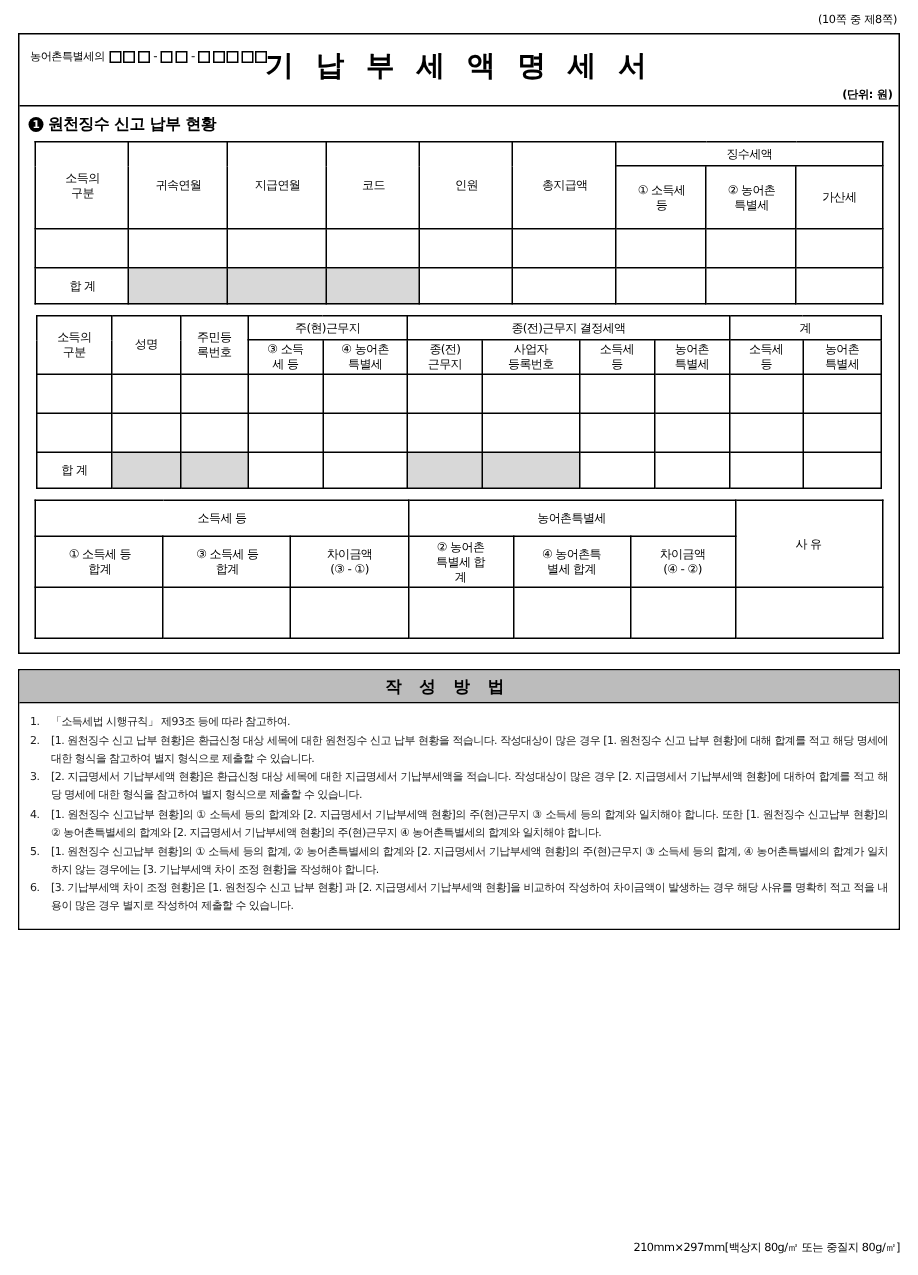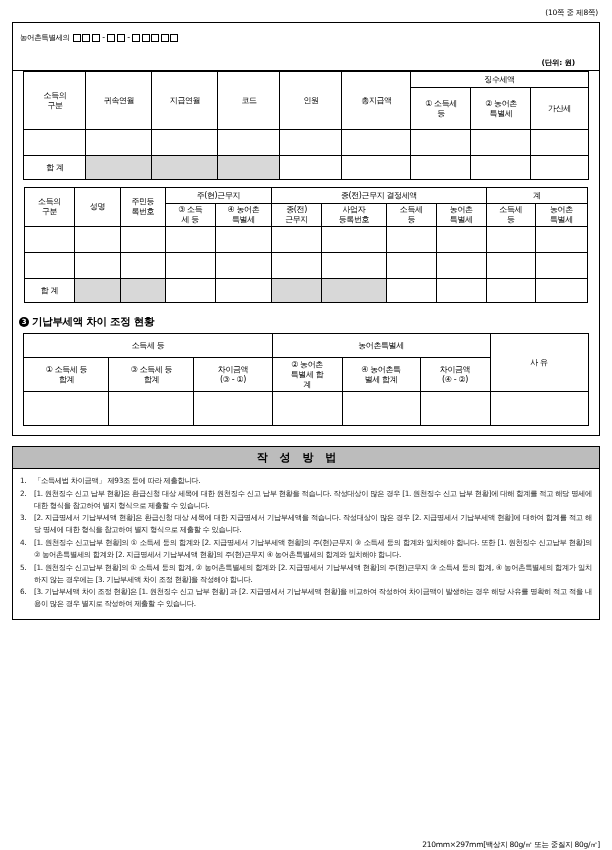--- a/index.html
+++ b/index.html
@@ -64,21 +64,21 @@
   .form-title {
     text-align: center;
     font-size: 19px;
     font-weight: bold;
     letter-spacing: 4px;
     padding-top: 6px;
     line-height: 1;
   }
   .unit-note {
     position: absolute;
-    right: 24px;
+    right: 4px;
     bottom: 2px;
     font-size: 7.5px;
     font-weight: bold;
     letter-spacing: -0.2px;
   }
 
   
   .sect-head {
     padding: 5px 4px 4px 6px;
     font-size: 10.5px;
@@ -158,21 +158,21 @@
     width: 14px;
     flex: 0 0 14px;
     text-align: left;
   }
   .howto-text { flex: 1; text-align: justify; }
 
   
   .footer {
     position: absolute;
     right: 12px;
-    bottom: 0;
+    bottom: 13px;
     font-size: 7.5px;
     letter-spacing: -0.3px;
   }
 </style>
 </head>
 <body>
 
 <div class="page">
 
   <div class="page-indicator">(10쪽 중 제8쪽)</div>
@@ -190,24 +190,28 @@
           <span class="bx"></span>
           <span class="bx"></span>
           <span class="dash">-</span>
           <span class="bx"></span>
           <span class="bx"></span>
           <span class="bx"></span>
           <span class="bx"></span>
           <span class="bx"></span>
         </span>
       </div>
+      <div class="form-title">기 납 부 세 액  명 세 서</div>
       <div class="unit-note">(단위: 원)</div>
     </div>
 
     <div class="sect-block">
+      <div class="sect-head">
+        <span class="sect-num">1</span><span>원천징수 신고 납부 현황</span>
+      </div>
       <table class="grid">
         <colgroup>
           <col style="width:62px">
             <col style="width:66px">
             <col style="width:66px">
             <col style="width:62px">
           <col style="width:62px">
             <col style="width:69px">
             <col style="width:60px">
             <col style="width:60px">
@@ -338,23 +342,20 @@
             <td></td>
             <td></td>
             <td></td>
             <td></td>
           </tr>
         </tbody>
       </table>
     </div>
 
     <div class="sect-block last">
-      <div class="sect-head">
-        <span class="sect-num">3</span><span>기납부세액 차이 조정 현황</span>
-      </div>
       <table class="grid">
         <colgroup>
           <col style="width:85px">
             <col style="width:85px">
             <col style="width:78px">
           <col style="width:70px">
             <col style="width:78px">
             <col style="width:70px">
           <col style="width:98px">
         </colgroup>
@@ -392,21 +393,21 @@
       </table>
     </div>
 
   </div>
 
   <div class="howto-wrap">
     <div class="howto-title">작 성 방 법</div>
     <div class="howto-body">
       <div class="howto-item">
         <span class="howto-no">1.</span>
-        <span class="howto-text">「소득세법 차이금액」 제93조 등에 따라 제출합니다.</span>
+        <span class="howto-text">「소득세법 시행규칙」 제93조 등에 따라 참고하여.</span>
       </div>
       <div class="howto-item">
         <span class="howto-no">2.</span>
         <span class="howto-text">[1. 원천징수 신고 납부 현황]은 환급신청 대상 세목에 대한 원천징수 신고 납부 현황을 적습니다. 작성대상이 많은 경우 [1. 원천징수 신고 납부 현황]에 대해 합계를 적고 해당 명세에 대한 형식을 참고하여 별지 형식으로 제출할 수 있습니다.</span>
       </div>
       <div class="howto-item">
         <span class="howto-no">3.</span>
         <span class="howto-text">[2. 지급명세서 기납부세액 현황]은 환급신청 대상 세목에 대한 지급명세서 기납부세액을 적습니다. 작성대상이 많은 경우 [2. 지급명세서 기납부세액 현황]에 대하여 합계를 적고 해당 명세에 대한 형식을 참고하여 별지 형식으로 제출할 수 있습니다.</span>
       </div>
       <div class="howto-item">

